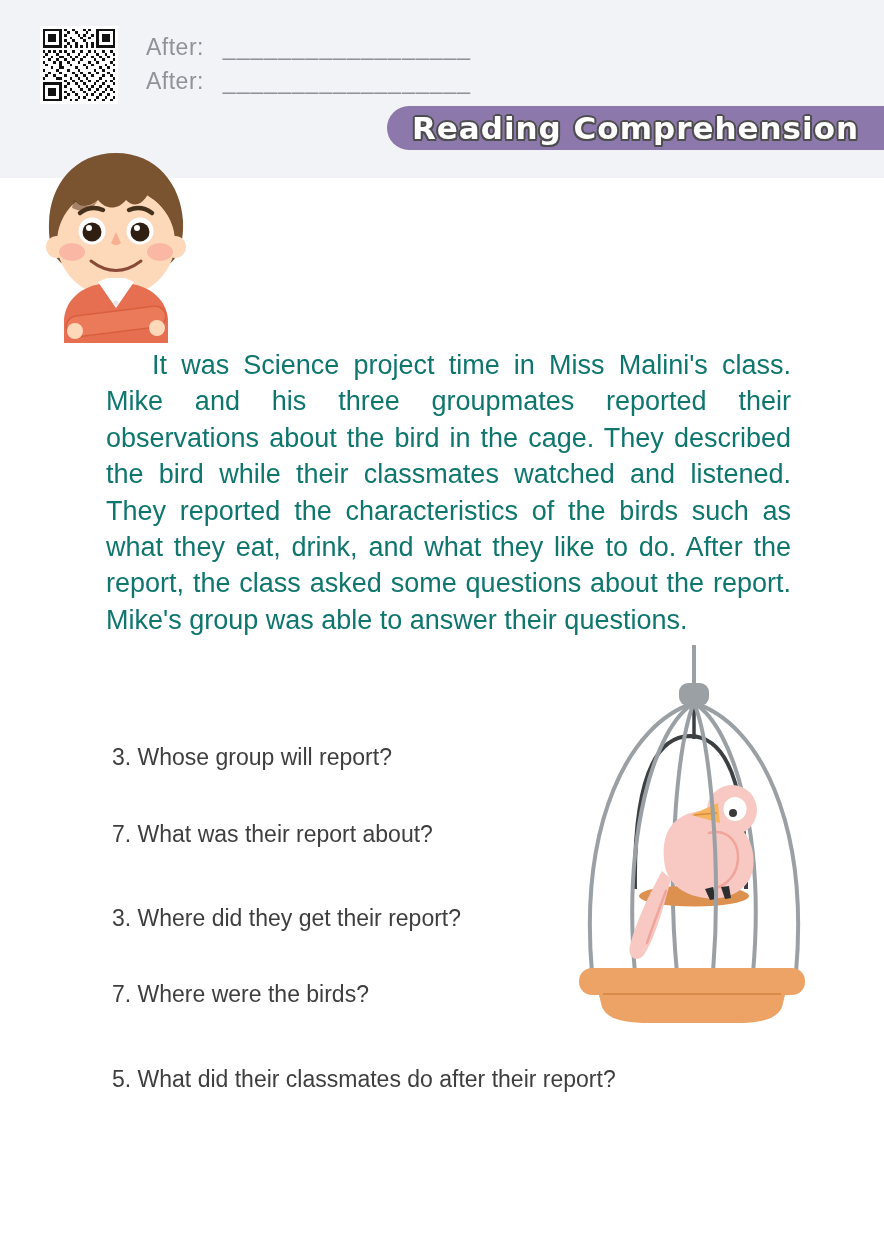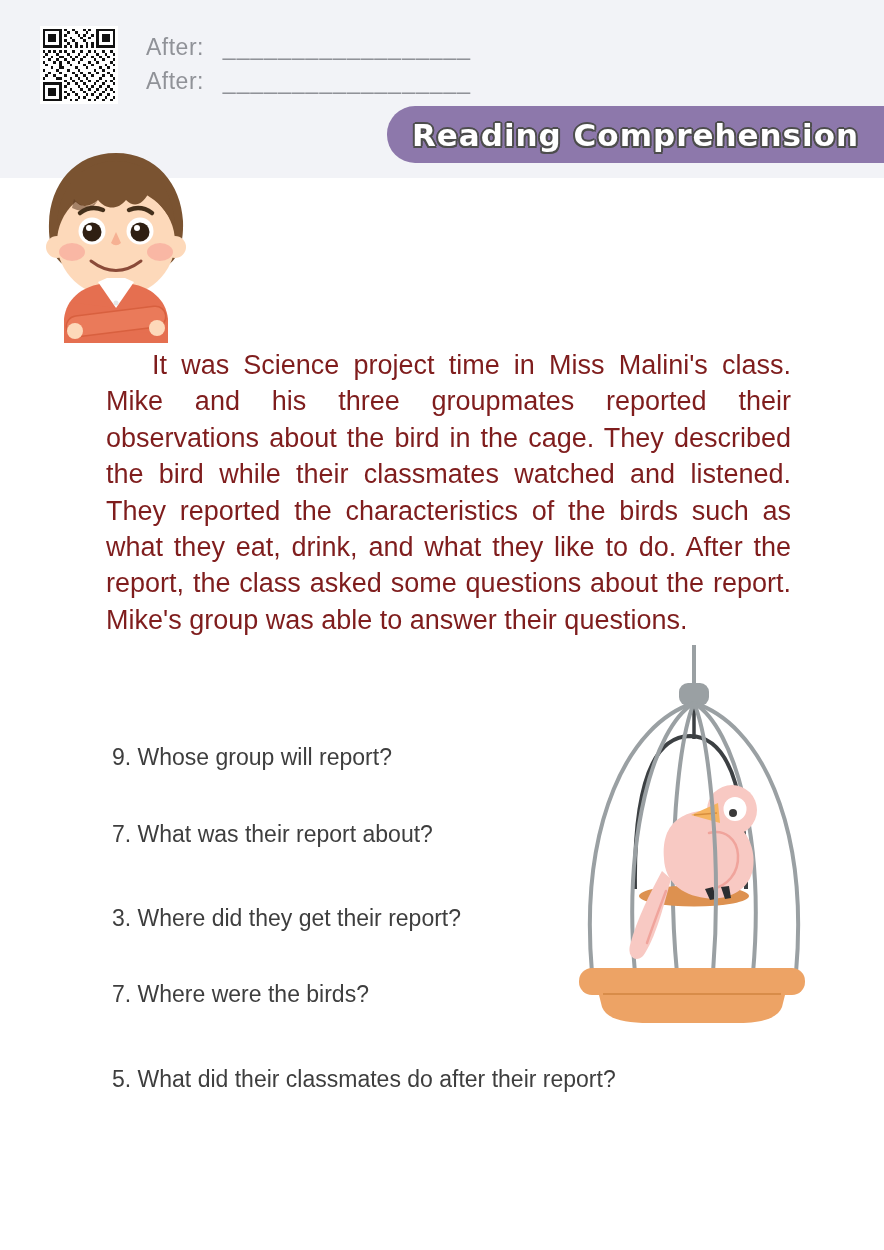--- a/index.html
+++ b/index.html
@@ -17,37 +17,37 @@
     background:#ffffff;
   }
   .qr svg { display:block; width:78px; height:78px; }
   .id-block {
     position:absolute; left:146px; top:30px;
     color:#909298; font-size:23px; line-height:34px; letter-spacing:0.5px;
   }
   .id-row { white-space:nowrap; }
   .id-row .blank { letter-spacing:1px;margin-top:12px; }
   .banner {
-    position:absolute; left:387px; top:106px; width:497px; height:57px;
+    position:absolute; left:387px; top:106px; width:497px; height:44px;
     background:#8d78ab; border-radius:28px 0 0 28px;
     display:flex; align-items:center; justify-content:center;
   }
   .banner-title {
     font-family:"DejaVu Sans", sans-serif;
     font-size:31px; font-weight:700; color:#ffffff; letter-spacing:1px;
     text-shadow:
       -2px 0 #4d4d4d, 2px 0 #4d4d4d, 0 -2px #4d4d4d, 0 2px #4d4d4d,
       -1.5px -1.5px #4d4d4d, 1.5px -1.5px #4d4d4d,
       -1.5px 1.5px #4d4d4d, 1.5px 1.5px #4d4d4d;
     white-space:nowrap;
   }
   .boy { position:absolute; left:30px; top:147px; width:172px; height:196px; }
   .passage {
     position:absolute; left:106px; top:320px; width:685px;
-    font-size:27px; line-height:36.4px; color:#7f1d1d;
+    font-size:27px; line-height:36.4px; color:#0f766e;
     text-align:justify; text-indent:46px;
   }
   .question {
     position:absolute; left:112px;
     font-size:23px; color:#3e3e3e; white-space:nowrap;
   }
   .q1 { top:744px; } .q2 { top:821px; } .q3 { top:905px; }
   .q4 { top:981px; } .q5 { top:1066px; }
   .cage { position:absolute; left:567px; top:643px; width:250px; height:380px; }
 </style>
@@ -118,21 +118,21 @@
     <circle cx="86" cy="156" r="2.5" fill="#e6e6e6"></circle>
     <rect x="36" y="161" width="100" height="21" rx="10.5" fill="#e56f50" transform="rotate(7 86 171)"></rect>
     <rect x="36" y="164" width="100" height="21" rx="10.5" fill="#ea7a5a" stroke="#d8603f" stroke-width="1.5" transform="rotate(-7 86 174)"></rect>
     <circle cx="45" cy="184" r="8" fill="#fdd9ba"></circle>
     <circle cx="127" cy="181" r="8" fill="#fdd9ba"></circle>
   </svg>
 </div>
 
 <p class="passage">It was Science project time in Miss Malini's class. Mike and his three groupmates reported their observations about the bird in the cage. They described the bird while their classmates watched and listened. They reported the characteristics of the birds such as what they eat, drink, and what they like to do. After the report, the class asked some questions about the report. Mike's group was able to answer their questions.</p>
 
-<div class="question q1">9. Whose group will report?</div>
+<div class="question q1">3. Whose group will report?</div>
 <div class="question q2">7. What was their report about?</div>
 <div class="question q3">3. Where did they get their report?</div>
 <div class="question q4">7. Where were the birds?</div>
 <div class="question q5">5. What did their classmates do after their report?</div>
 
 <div class="cage">
   <svg viewBox="0 0 250 380" width="250" height="380">
     <line x1="127" y1="2" x2="127" y2="44" stroke="#9aa0a3" stroke-width="4"></line>
     <rect x="112" y="40" width="30" height="23" rx="9" fill="#9aa0a3"></rect>
     <line x1="127" y1="60" x2="127" y2="96" stroke="#3c4043" stroke-width="3.5"></line>

